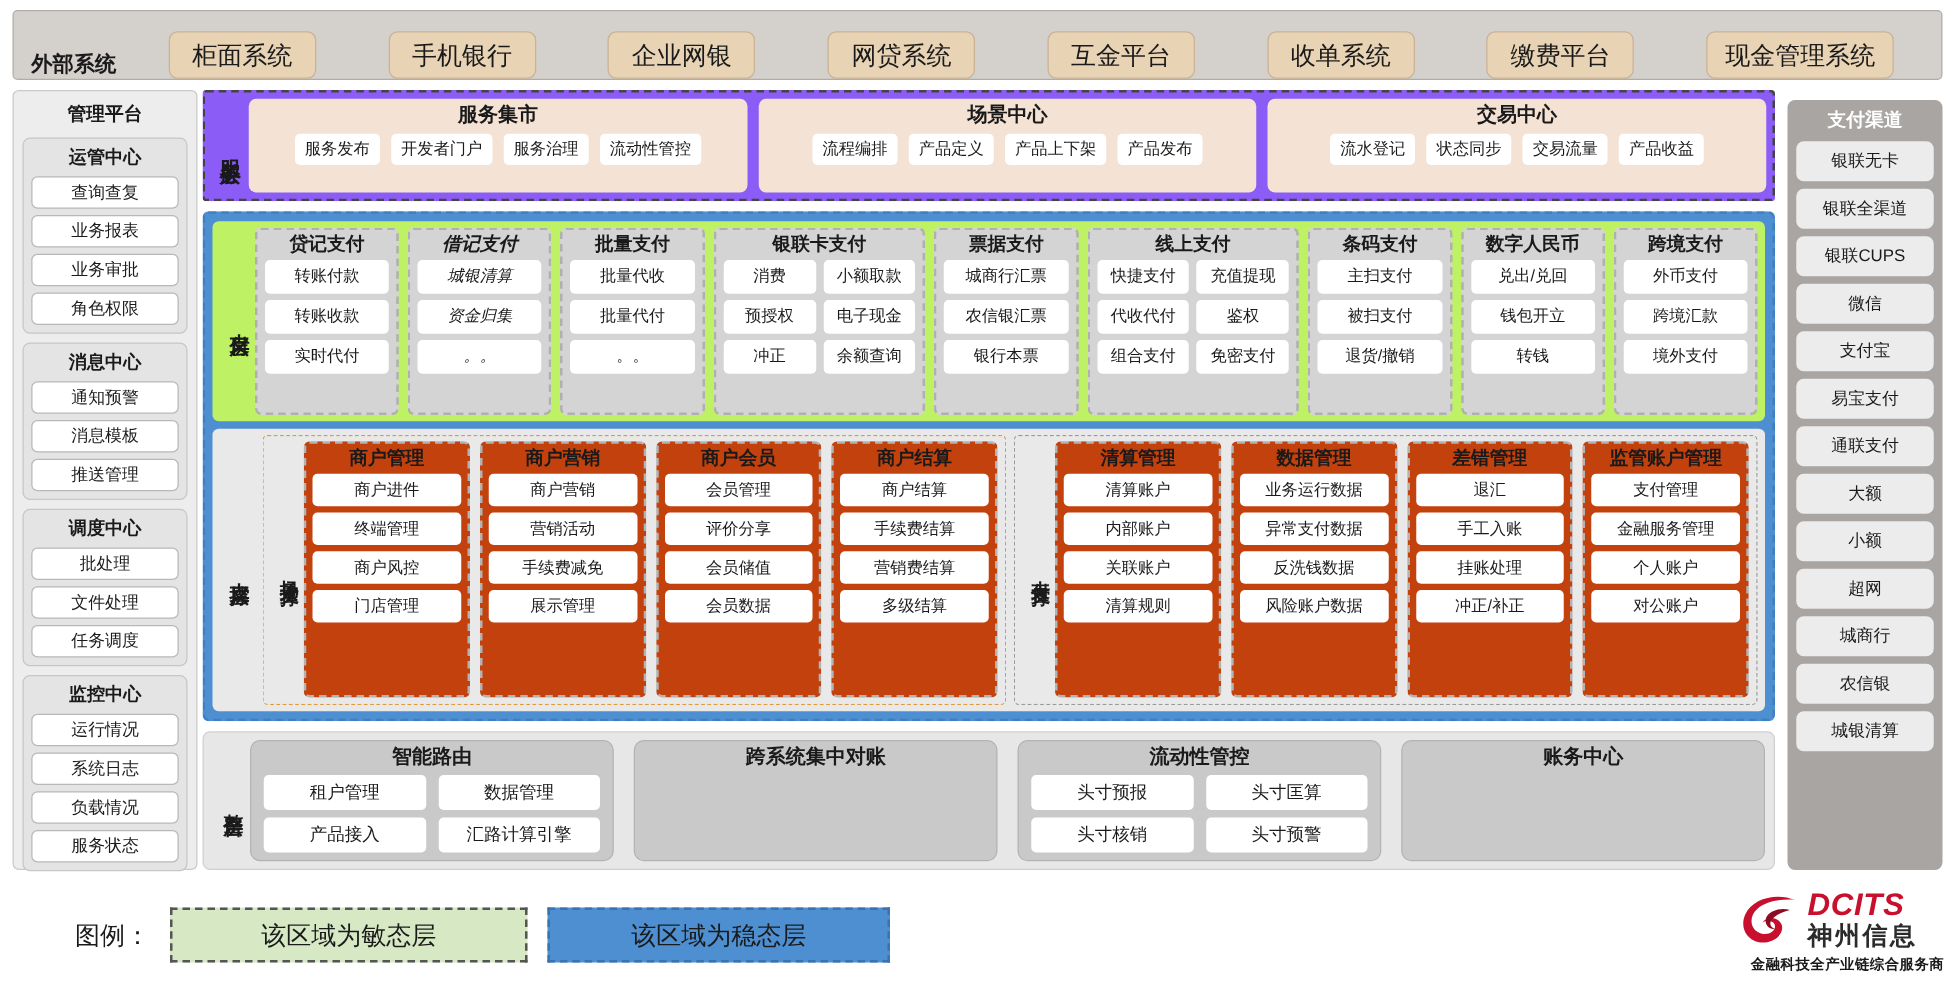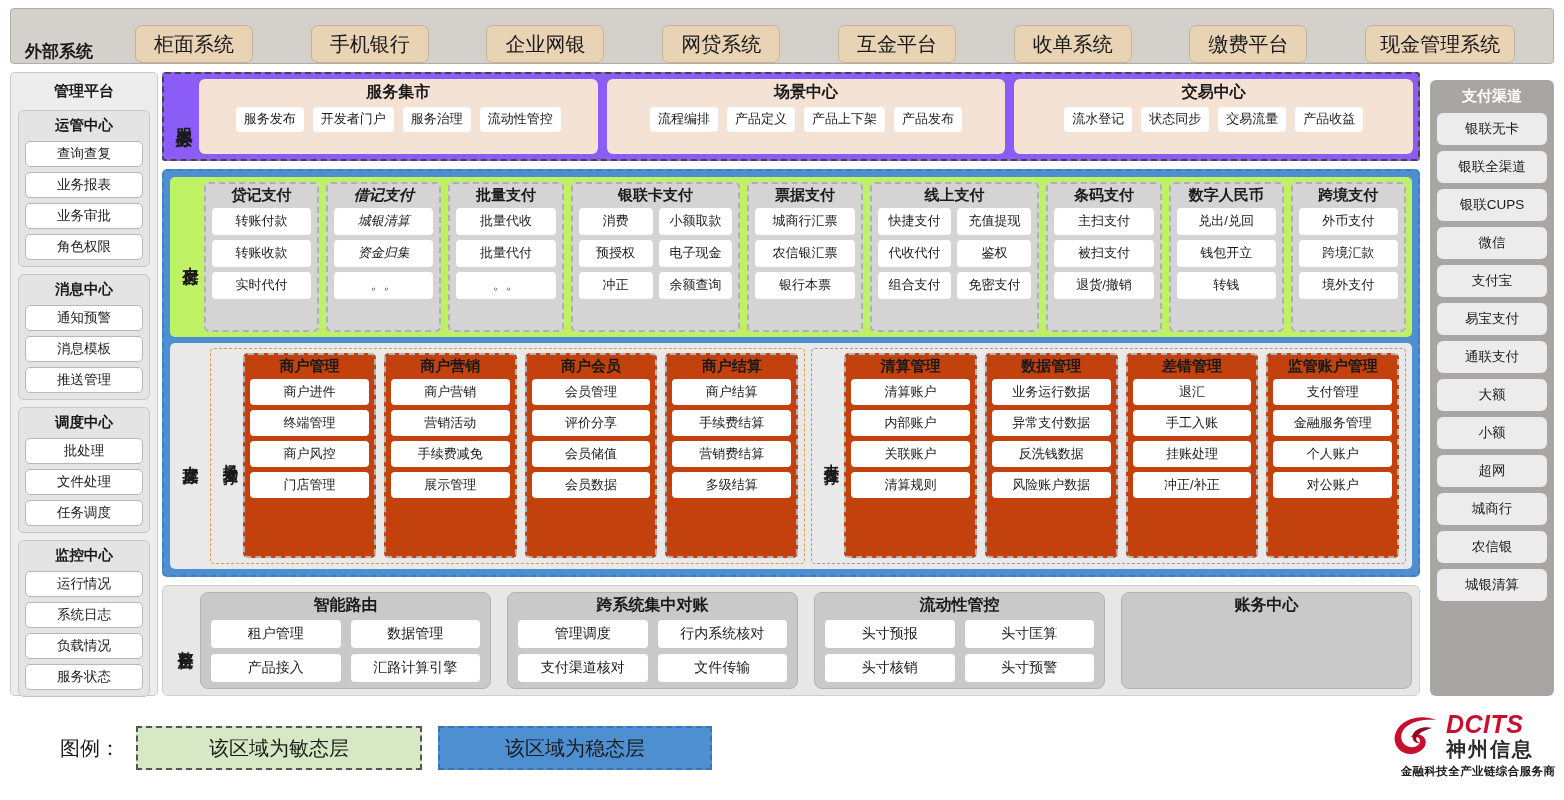--- a/index.html
+++ b/index.html
@@ -485,30 +485,20 @@
                 <div class="pill">数据管理</div>
               </div>
               <div class="int-row">
                 <div class="pill">产品接入</div>
                 <div class="pill">汇路计算引擎</div>
               </div>
             </div>
           </div>
           <div class="int-group">
             <div class="int-group-title">跨系统集中对账</div>
-            <div class="int-rows">
-              <div class="int-row">
-                <div class="pill">管理调度</div>
-                <div class="pill">行内系统核对</div>
-              </div>
-              <div class="int-row">
-                <div class="pill">支付渠道核对</div>
-                <div class="pill">文件传输</div>
-              </div>
-            </div>
           </div>
           <div class="int-group">
             <div class="int-group-title">流动性管控</div>
             <div class="int-rows">
               <div class="int-row">
                 <div class="pill">头寸预报</div>
                 <div class="pill">头寸匡算</div>
               </div>
               <div class="int-row">
                 <div class="pill">头寸核销</div>

